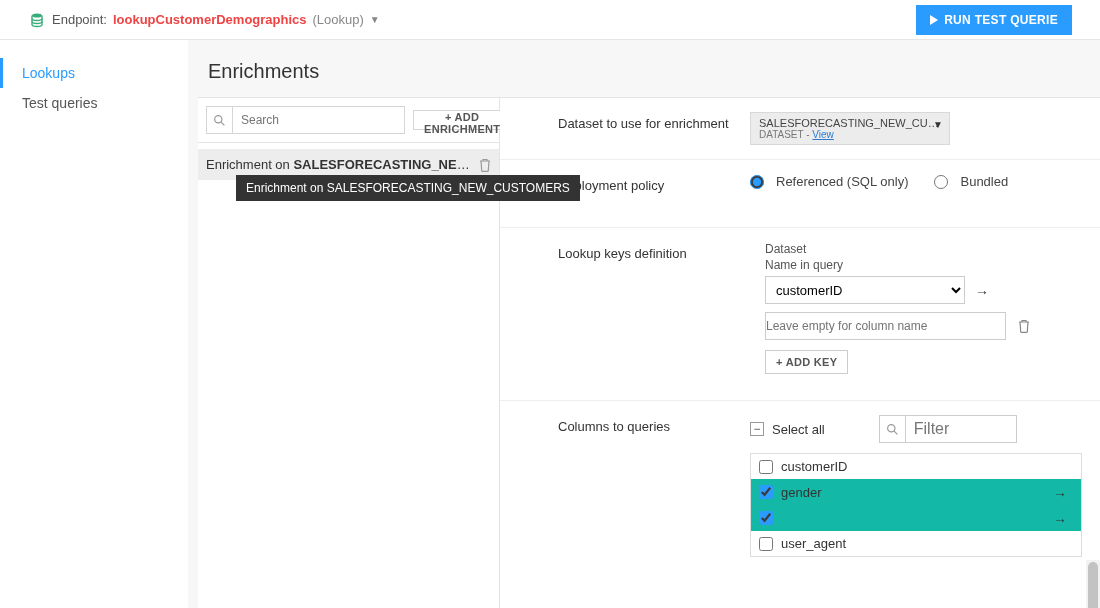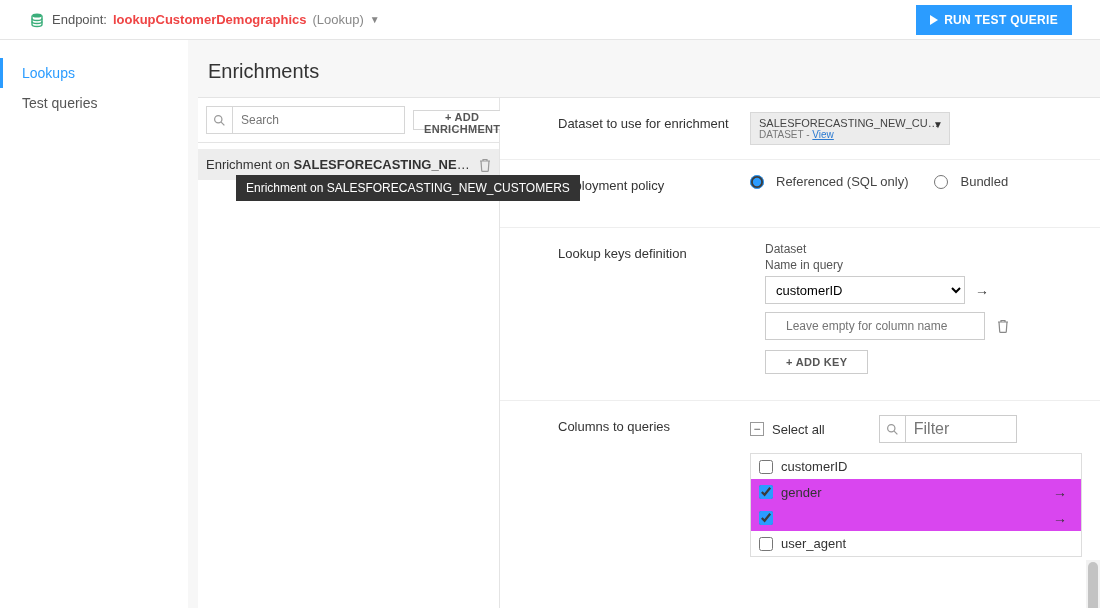--- a/index.html
+++ b/index.html
@@ -51,34 +51,34 @@
   .dataset-caret { position: absolute; right: 6px; top: 6px; font-size: 10px; color: #333; }
 
   .radio-group { display: flex; gap: 26px; align-items: center; }
   .radio-opt { display: flex; align-items: center; gap: 12px; font-size: 13px; color: #444; }
   .radio-opt input { accent-color: #2b9cff; width: 14px; height: 14px; }
 
   .subhead { font-size: 12px; color: #555; margin-bottom: 2px; }
   .select-row { display: flex; align-items: center; gap: 10px; margin-top: 4px; }
   select.key-select { width: 200px; height: 28px; border: 1px solid #ccc; padding: 0 6px; font-size: 13px; background: #fff; }
   .arrow-right { font-size: 14px; color: #333; font-weight: bold; }
-  .name-input { width: 220px; height: 28px; border: 1px solid #ccc; padding: 0 20px; font-size: 12px; margin-top: 8px; }
-  .add-key { border: 1px solid #ccc; background: #fff; padding: 5px 20px; font-size: 11px; font-weight: 600; color: #555; margin-top: 10px; cursor: pointer; letter-spacing: .3px; }
+  .name-input { width: 241px; height: 28px; border: 1px solid #ccc; padding: 0 0; font-size: 12px; margin-top: 8px; }
+  .add-key { border: 1px solid #ccc; background: #fff; padding: 5px 10px; font-size: 11px; font-weight: 600; color: #555; margin-top: 10px; cursor: pointer; letter-spacing: .3px; }
   .trash2 { color: #888; font-size: 14px; cursor: pointer; }
 
   .select-all { display: flex; align-items: center; gap: 8px; font-size: 13px; }
   .checkbox-tristate { width: 14px; height: 14px; border: 1px solid #999; display: flex; align-items: center; justify-content: center; color: #555; font-size: 12px; line-height:1; background:#fff; }
   .filter-wrap { display: flex; align-items: center; border: 1px solid #ccc; height: 28px; margin-left: 54px; }
   .filter-wrap .sicon { width: 26px; display: flex; align-items: center; justify-content: center; border-right: 1px solid #ccc; height: 100%; color: #999; }
   .filter-wrap input { border: none; outline: none; padding: 0 8px; font-size: 16px; width: 110px; height: 100%; }
 
   .columns-list { border: 1px solid #ddd; margin-top: 10px; width: 332px; max-height: 120px; overflow-y: auto; }
   .col-row { display: flex; align-items: center; padding: 5px 8px; gap: 8px; font-size: 13px; }
   .col-row input[type=checkbox] { width: 14px; height: 14px; accent-color: #2b9cff; }
-  .col-row.sel { background: #d946ef; justify-content: center; }
+  .col-row.sel { background: #14b8a6; justify-content: center; }
   .col-row.sel .col-name-wrap { flex:1; display:flex; }
   .col-arrow { font-size: 14px; font-weight: bold; color: #333; margin-left: auto; margin-right: 6px; }
 
   .vscroll { position: absolute; right: 0; top: 462px; bottom: 0; width: 14px; background: #f2f2f2; }
   .vscroll .thumb { position: absolute; left: 2px; right: 2px; top: 2px; height: 60px; background: #c3c3c3; border-radius: 5px; }
 
   svg { display: block; }
 </style>
 </head>
 <body>

